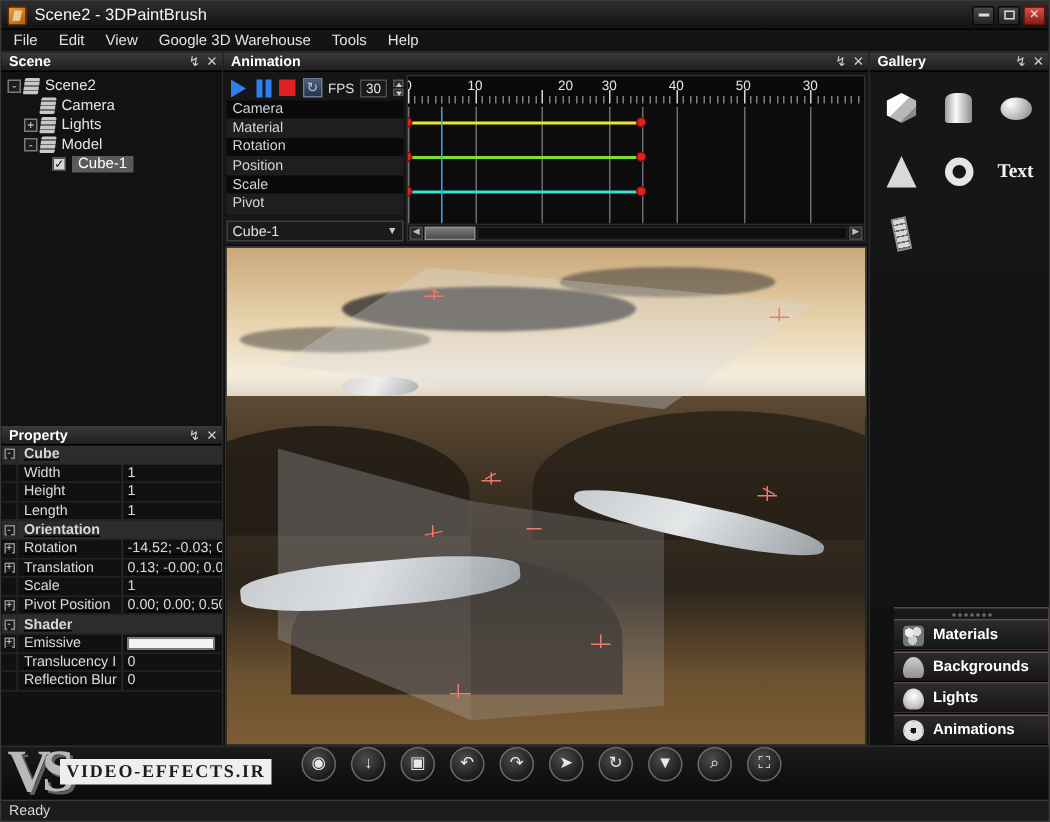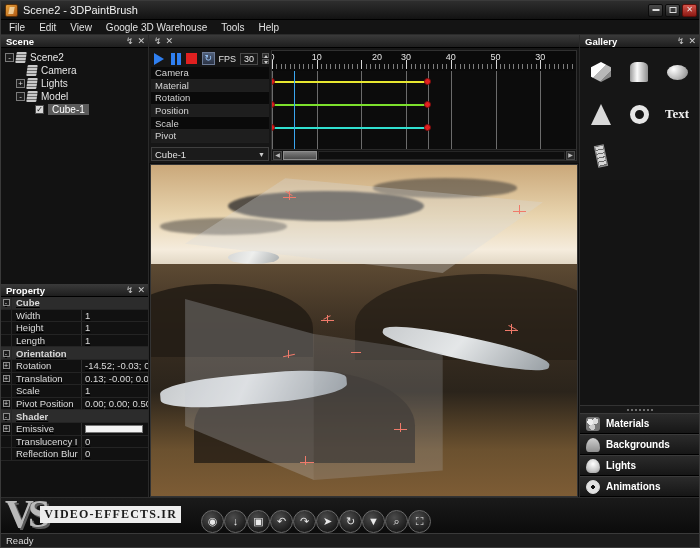--- a/index.html
+++ b/index.html
@@ -251,21 +251,21 @@
   .sh-torus {
     width:19px;height:19px;border-radius:50%;
     border:5px solid #e6e6e6; background:#161616;
   }
   .sh-text { color:#f2f2f2; font-size:13px; font-weight:bold; font-family:"Liberation Serif", serif;}
   .sh-ruler {
     width:10px;height:22px; transform: rotate(-12deg);
     background: repeating-linear-gradient(#d7d7d7 0 3px, #6a6a6a 3px 4px);
     border:1px solid #9a9a9a;
   }
-  .accordion { flex:0 0 auto; background:#fca5a5; border-top:1px solid #333;}
+  .accordion { flex:0 0 auto; background:#fca5a5; border-top:1px solid #333;margin-left:16px;}
   .acc-grip { height:7px; display:flex; align-items:center; justify-content:center; gap:2px; background:#181818;}
   .acc-grip i{width:2px;height:2px;background:#6e6e6e;display:block;}
   .acc-item {
     height: 21px; display: flex; align-items: center; gap: 6px; padding-left: 6px;
     background: linear-gradient(#2b2b2b,#161616);
     border-bottom: 1px solid #000; border-top: 1px solid #3a3a3a;
     color: #fff; font-size: 10px; font-weight: bold;
   }
   .acc-ico { width: 14px; height: 14px; flex:0 0 14px; position:relative;}
   .ico-materials { background: radial-gradient(circle at 30% 35%, #eee 0 3px, transparent 3px),
@@ -277,21 +277,21 @@
                border-radius: 50% 50% 30% 30% / 60% 60% 40% 40%;}
   .ico-anim { border-radius:50%; background: radial-gradient(circle at 50% 50%, #111 0 2px, #e2e2e2 2px);
               border:1px solid #ddd;}
   .ico-prim { background: linear-gradient(135deg,#fdfdfd 0 45%, #b9b9b9 45% 72%, #8c8c8c 72%);
               clip-path: polygon(50% 0,100% 26%,100% 74%,50% 100%,0 74%,0 26%);}
 
   
   .bottombar {
     height: 36px; flex: 0 0 36px;
     background: linear-gradient(#1a1a1a,#0b0b0b);
-    display: flex; align-items: flex-end; 
+    display: flex; align-items: flex-start; gap: 10px;
     padding-left: 200px; border-top:1px solid #2d2d2d;
     position: relative;
   }
   .tool-btn {
     width: 23px; height: 23px; border-radius: 50%;
     background: radial-gradient(circle at 40% 32%, #4d4d4d, #1c1c1c 70%);
     border: 1px solid #6a6a6a;
     display: flex; align-items: center; justify-content: center;
     color: #e9e9e9; font-size: 11px; line-height: 1;
   }
@@ -480,20 +480,21 @@
           </div>
 
         </div>
       </div>
     </div>
 
     <div class="center">
 
       <div class="panel anim-panel">
         <div class="panel-head">
+          <div class="panel-title">Animation</div>
           <div class="panel-btns">
             <span class="pin-ico">↯</span>
             <span class="close-ico">✕</span>
           </div>
         </div>
         <div class="anim-body">
 
           <div class="anim-left">
             <div class="transport">
               <div class="tbtn">

